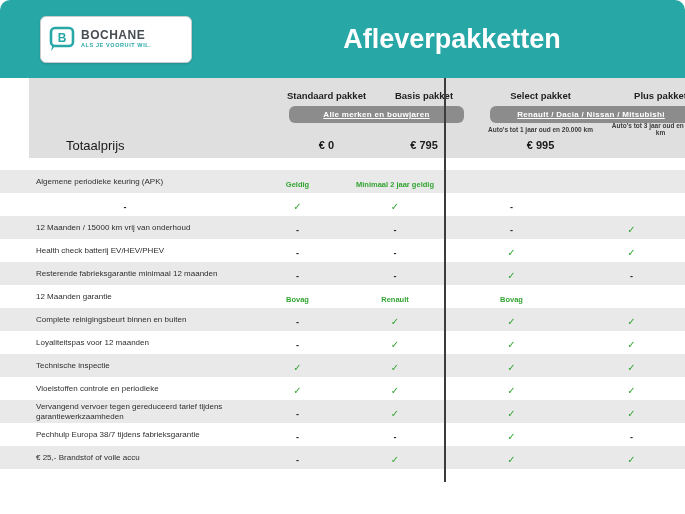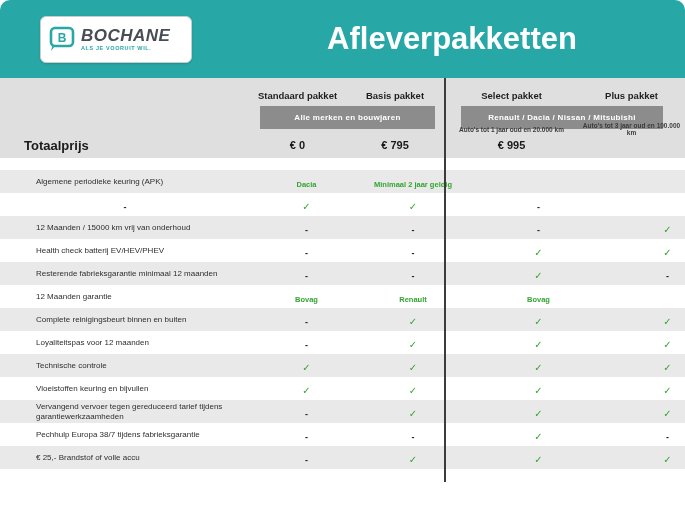--- a/index.html
+++ b/index.html
@@ -19,52 +19,52 @@
   .logo-box {
     margin-left:40px; width:136px; height:45px;
     background:#fff; border:1px solid #c9cdd0; border-radius:6px;
     display:flex; align-items:center; padding:0 7px; gap:5px;
     box-shadow:0 1px 2px rgba(0,0,0,.15);
   }
   .logo-icon .stroke { fill:none; stroke:var(--teal,#28A7A7); stroke-width:2.6; }
   .logo-icon .fill   { fill:var(--teal,#28A7A7); }
   .logo-icon .glyph  { fill:var(--teal,#28A7A7); font-weight:bold; font-size:12px; font-family:"Liberation Sans",sans-serif; }
   .logo-text-wrap { display:flex; flex-direction:column; line-height:1; }
-  .logo-name { font-size:17px; font-weight:bold; color:#474d52; letter-spacing:.5px;font-style:italic; }
+  .logo-name { font-size:12px; font-weight:bold; color:#474d52; letter-spacing:.5px; }
   .logo-tagline { font-size:5.5px; font-weight:bold; color:var(--teal,#28A7A7); letter-spacing:.6px; margin-top:2px; }
   .page-title {
     position:absolute; left:452px; top:50%; transform:translate(-50%,-50%);
-    margin:0; color:#fff; font-size:31px; font-weight:bold; white-space:nowrap;
+    margin:0; color:#fff; font-size:27px; font-weight:bold; white-space:nowrap;
   }
   
   .grid { display:grid; grid-template-columns:250px 95px 100px 133px 107px; align-items:center; }
   .cell { text-align:center; }
   
-  .head-band { background:var(--band_gray,#DFDFDF); padding-top:6px; }
+  .head-band { background:var(--band_gray,#DFDFDF); padding-top:6px;margin-left:29px; }
   .col-heads { height:22px; }
   .colhead { font-size:9.5px; font-weight:bold; color:#1f1f1f; }
   .badge-row { height:16px; }
   .badge {
     background:var(--badge_gray,#8C8C8C); color:#fff;
     font-size:8px; font-weight:bold; letter-spacing:.3px;
-    height:23px; border-radius:0;
-    display:flex; align-items:center; justify-content:center;
+    height:17px; border-radius:6px;
+    display:flex; align-items:center; justify-content:center;text-decoration:underline;
   }
   .badge-left  { grid-column:2 / span 2; margin:0 10px; }
   .badge-right { grid-column:4 / span 2; margin:0 22px 0 16px; }
   .subnote-row { height:10px; }
   .subnote { font-size:6.5px; font-weight:bold; color:#3c3c3c; text-align:center; }
   .sub-3 { grid-column:4; } .sub-4 { grid-column:5; }
   .totaal-row { height:26px; }
-  .totaal-label { padding-left:24px; font-size:13px; font-weight:bold; color:#1a1a1a; }
+  .totaal-label { padding-left:37px; font-size:13px; font-weight:normal; color:#1a1a1a; }
   .price { font-size:11px; font-weight:bold; color:#1a1a1a; }
   
   .band-gap { height:12px; background:#fff; }
   
-  .feature-row { min-height:23px; background:#fff;gap:9px; }
+  .feature-row { min-height:23px; background:#fff; }
   .feature-row.shaded { background:var(--row_gray,#E9E9E9); }
   .row-label {
     padding-left:36px; padding-right:8px;
     font-size:8px; color:#2e2e2e; line-height:1.25;
   }
   .check { color:var(--green,#33A532); font-size:10px; font-weight:bold; }
   .dash { color:#1f1f1f; font-size:9px; font-weight:bold; }
   .text-val { color:var(--green,#33A532); font-size:7.5px; font-weight:bold; white-space:nowrap; }
   
   .vdivider {
@@ -115,21 +115,21 @@
       <div class="cell price">€ 795</div>
       <div class="cell price">€ 995</div>
     </div>
   </div>
 
   <div class="band-gap"></div>
 
   <div>
       <div class="grid feature-row shaded">
     <div class="row-label">Algemene periodieke keuring (APK)</div>
-    <div class="cell"><span class="text-val">Dacia</span></div>
+    <div class="cell"><span class="text-val">Geldig</span></div>
     <div class="cell"><span class="text-val">Minimaal 2 jaar geldig</span></div>
   </div>
       <div class="grid feature-row">
     <div class="cell"><span class="dash">-</span></div>
     <div class="cell"><span class="check">✓</span></div>
     <div class="cell"><span class="check">✓</span></div>
     <div class="cell"><span class="dash">-</span></div>
   </div>
       <div class="grid feature-row shaded">
     <div class="row-label">12 Maanden / 15000 km vrij van onderhoud</div>
@@ -166,28 +166,28 @@
     <div class="cell"><span class="check">✓</span></div>
   </div>
       <div class="grid feature-row">
     <div class="row-label">Loyaliteitspas voor 12 maanden</div>
     <div class="cell"><span class="dash">-</span></div>
     <div class="cell"><span class="check">✓</span></div>
     <div class="cell"><span class="check">✓</span></div>
     <div class="cell"><span class="check">✓</span></div>
   </div>
       <div class="grid feature-row shaded">
-    <div class="row-label">Technische controle</div>
-    <div class="cell"><span class="check">✓</span></div>
-    <div class="cell"><span class="check">✓</span></div>
-    <div class="cell"><span class="check">✓</span></div>
-    <div class="cell"><span class="check">✓</span></div>
-  </div>
-      <div class="grid feature-row">
-    <div class="row-label">Vloeistoffen keuring en bijvullen</div>
+    <div class="row-label">Technische inspectie</div>
+    <div class="cell"><span class="check">✓</span></div>
+    <div class="cell"><span class="check">✓</span></div>
+    <div class="cell"><span class="check">✓</span></div>
+    <div class="cell"><span class="check">✓</span></div>
+  </div>
+      <div class="grid feature-row">
+    <div class="row-label">Vloeistoffen controle en periodieke</div>
     <div class="cell"><span class="check">✓</span></div>
     <div class="cell"><span class="check">✓</span></div>
     <div class="cell"><span class="check">✓</span></div>
     <div class="cell"><span class="check">✓</span></div>
   </div>
       <div class="grid feature-row shaded">
     <div class="row-label">Vervangend vervoer tegen gereduceerd tarief tijdens garantiewerkzaamheden</div>
     <div class="cell"><span class="dash">-</span></div>
     <div class="cell"><span class="check">✓</span></div>
     <div class="cell"><span class="check">✓</span></div>

